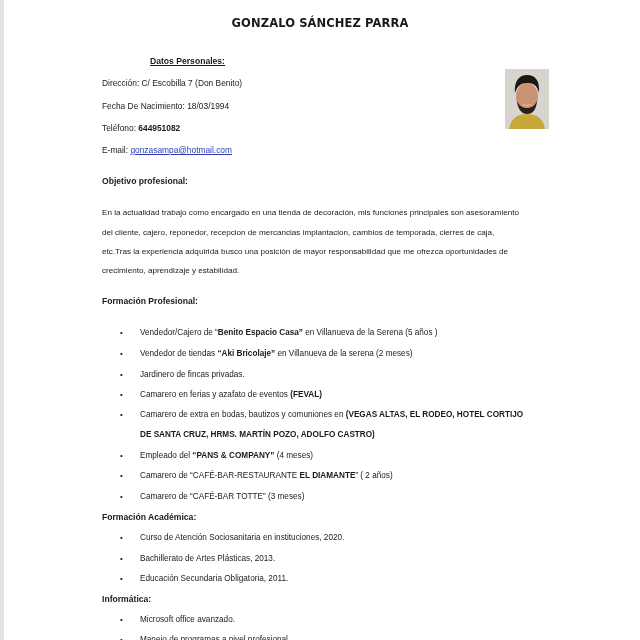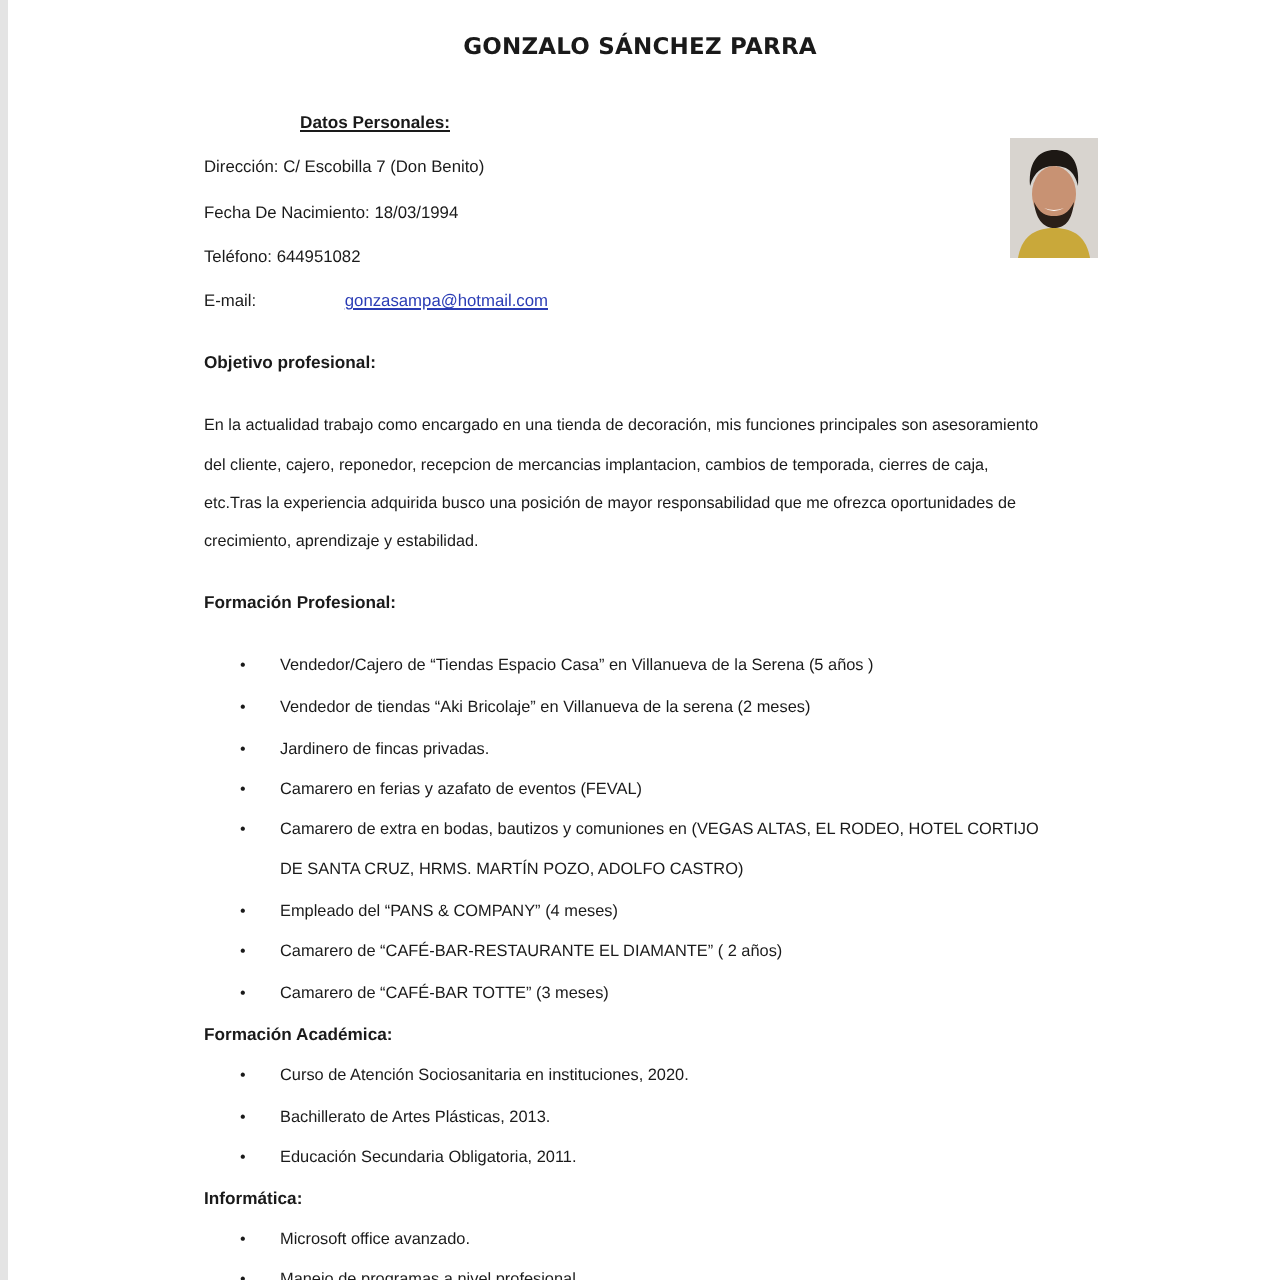--- a/index.html
+++ b/index.html
@@ -11,22 +11,22 @@
     position: relative;
   }
   .leftbar { position: absolute; left: 0; top: 0; width: 4px; height: 640px; background: #e4e4e4; }
   .title {
     position: absolute; top: 16px; left: 0; width: 640px; text-align: center;
     font-family: "DejaVu Sans", sans-serif; font-weight: bold; font-size: 11.5px; letter-spacing: 0.1px;
   }
   .line { position: absolute; left: 102px; font-size: 8.4px; white-space: nowrap; }
   .h { font-weight: bold; font-size: 8.6px; }
   .u { text-decoration: underline; margin-left: 48px; }
-  .link { color: #2a3cb5; text-decoration: underline; margin-left: 42px; }
-  .b { font-weight: normal; text-align: center; }
+  .link { color: #2a3cb5; text-decoration: underline; }
+  .b { font-weight: bold; text-align: center; }
   .bullet { position: absolute; left: 120px; font-size: 8px; }
   .item { position: absolute; left: 140px; font-size: 8.2px; white-space: nowrap; }
   .photo {
     position: absolute; left: 505px; top: 69px; width: 44px; height: 60px;
     background: #d9d6d2; overflow: hidden;
   }
   .para { position: absolute; left: 102px; font-size: 8.1px; white-space: nowrap; }
 </style>
 </head>
 <body>
@@ -54,21 +54,21 @@
 
 <div class="line h" style="top:176px">Objetivo profesional:</div>
 <div class="para" style="top:208px"> En la actualidad trabajo como encargado en una tienda de decoración, mis funciones principales son asesoramiento</div>
 <div class="para" style="top:228px">del cliente, cajero, reponedor, recepcion de mercancias implantacion, cambios de temporada, cierres de caja,</div>
 <div class="para" style="top:247px">etc.Tras la experiencia adquirida busco una posición de mayor responsabilidad que me ofrezca oportunidades de</div>
 <div class="para" style="top:266px">crecimiento, aprendizaje y estabilidad.</div>
 
 <div class="line h" style="top:296px">Formación Profesional:</div>
 
 <div class="bullet" style="top:328px">•</div>
-<div class="item" style="top:328px"><span>Vendedor/Cajero de “</span><span class="b">Tiendas Espacio Casa”</span><span> en Villanueva de la Serena (5 años )</span></div>
+<div class="item" style="top:328px"><span>Vendedor/Cajero de “</span><span class="b">Benito Espacio Casa”</span><span> en Villanueva de la Serena (5 años )</span></div>
 
 <div class="bullet" style="top:349px">•</div>
 <div class="item" style="top:349px"><span>Vendedor de tiendas </span><span class="b">“Aki Bricolaje”</span><span> en Villanueva de la serena (2 meses)</span></div>
 
 <div class="bullet" style="top:370px">•</div>
 <div class="item" style="top:370px"><span>Jardinero  de fincas privadas.</span></div>
 
 <div class="bullet" style="top:390px">•</div>
 <div class="item" style="top:390px"><span>Camarero  en ferias y azafato  de eventos </span><span class="b">(FEVAL)</span></div>
 

